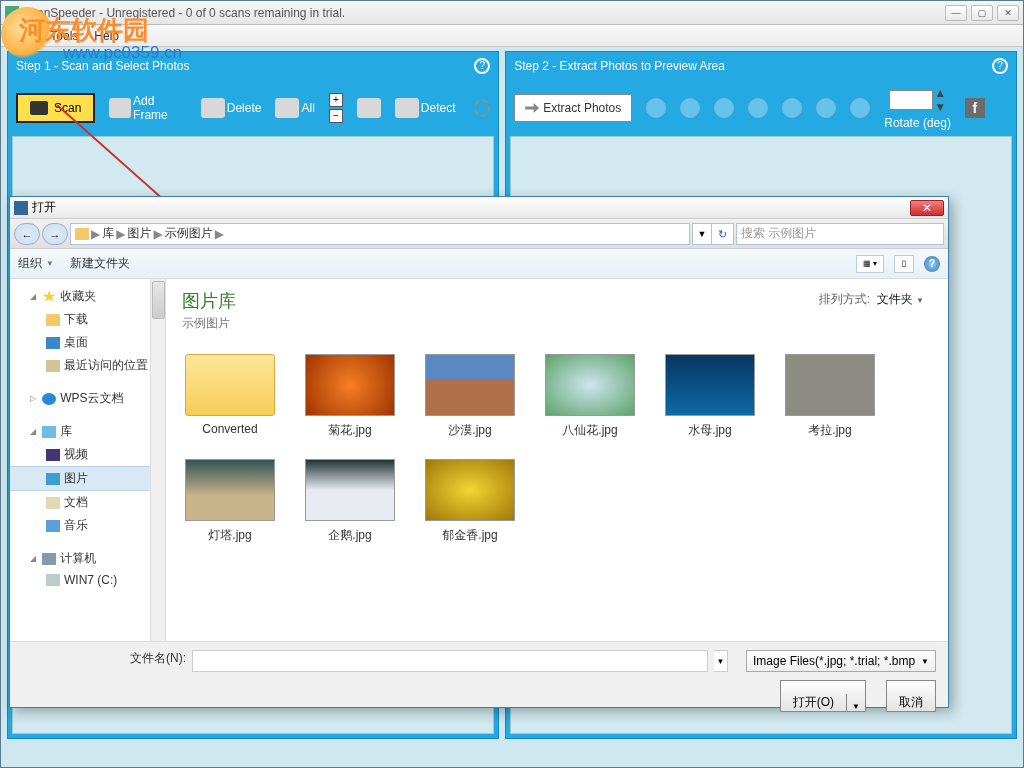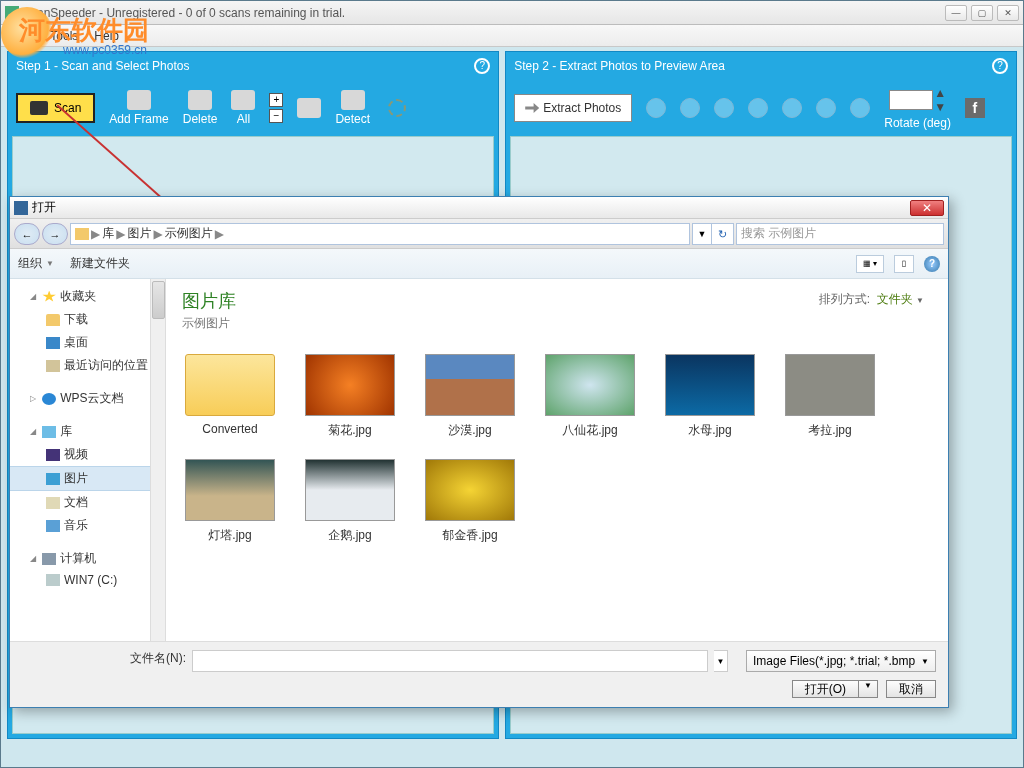--- a/index.html
+++ b/index.html
@@ -9,30 +9,30 @@
 .main-window { position: absolute; top: 0; left: 0; width: 1024px; height: 768px; border: 1px solid #5a7a8c; background: #cfe7ee; }
 .titlebar { height: 24px; background: linear-gradient(#f5f5f5,#e6e6e6); border-bottom: 1px solid #bcbcbc; display: flex; align-items: center; padding: 0 4px; }
 .titlebar-icon { width: 14px; height: 14px; margin-right: 4px; background: #4a7; }
 .titlebar-text { color: #555; flex: 1; }
 .titlebar-btns { display: flex; gap: 4px; }
 .tb-btn { width: 22px; height: 16px; border: 1px solid #bbb; background: linear-gradient(#fff,#e8e8e8); font-size: 9px; text-align: center; line-height: 14px; color: #555; border-radius: 2px; }
 .menubar { height: 22px; background: linear-gradient(#f8f8f8,#ececec); border-bottom: 1px solid #c8c8c8; display: flex; align-items: center; padding: 0 6px; }
 .menubar span { padding: 2px 8px; color: #333; cursor: default; }
 
 .watermark { position: absolute; top: 12px; left: 18px; font-size: 26px; color: #ff8c2a; font-weight: bold; pointer-events: none; }
-.watermark-url { position: absolute; top: 42px; left: 62px; font-size: 12px; color: #37c; pointer-events: none; }
+.watermark-url { position: absolute; top: 42px; left: 62px; font-size: 17px; color: #37c; pointer-events: none; }
 .watermark-logo { position: absolute; top: 6px; left: 0px; width: 52px; height: 52px; border-radius: 50%; background: radial-gradient(circle at 40% 40%, #ffe0a0, #ffb040 60%, transparent 70%); pointer-events: none; }
 
 .panels { display: flex; gap: 6px; padding: 4px 6px 6px 6px; height: calc(100% - 46px - 22px); }
 .panel { background: #24a9e2; border: 1px solid #1288c4; display: flex; flex-direction: column; flex: 1; }
 .panel.right { flex: 1.04; }
 .panel-head { height: 28px; display: flex; align-items: center; padding: 0 8px; color: #fff; font-size: 14px; }
 .panel-head .help-ic { margin-left: auto; width: 16px; height: 16px; border: 2px solid #fff; border-radius: 50%; text-align: center; line-height: 12px; font-size: 10px; }
 .toolbar { height: 56px; background: #24a9e2; display: flex; align-items: center; gap: 14px; padding: 0 8px; }
-.tbtn { display: flex; flex-direction: column; align-items: center; color: #fff; font-size: 11px; gap: 2px; }
+.tbtn { display: flex; align-items: center; color: #fff; font-size: 11px; gap: 2px; }
 .tbtn .ic { width: 24px; height: 20px; background: #d8d8d8; border-radius: 3px; }
 .scan-btn { background: #ffdf4a; border: 2px solid #222; padding: 6px 12px; display: flex; align-items: center; gap: 6px; color: #000; font-size: 14px; }
 .scan-ic { width: 18px; height: 14px; background: #333; border-radius: 2px; }
 .gear-ic { width: 18px; height: 18px; border-radius: 50%; border: 2px dashed #897; margin-left: 4px; }
 .rotate-box { display: flex; flex-direction: column; align-items: center; color: #fff; gap: 2px; }
 .rotate-input { width: 44px; height: 20px; background: #fff; border: 1px solid #888; text-align: right; padding: 0 4px; }
 .extract-btn { background: #fff; border: 1px solid #888; padding: 6px 10px; color: #333; font-size: 13px; display: flex; align-items: center; gap: 4px; }
 .arrow-r { width: 14px; height: 10px; background: #888; clip-path: polygon(0 35%, 60% 35%, 60% 0, 100% 50%, 60% 100%, 60% 65%, 0 65%); }
 .tool-ic { width: 20px; height: 20px; border-radius: 50%; background: rgba(255,255,255,0.3); border: 1px solid #7fb8d6; }
 .fb-ic { width: 20px; height: 20px; background: #6b6b6b; color: #fff; font-weight: bold; text-align: center; line-height: 20px; font-size: 14px; }
@@ -78,35 +78,35 @@
 .tic.doc { background: #e0d9b6; }
 .tic.mus { background: #5aa0d6; }
 .tic.comp { background: #8899aa; }
 .tic.drive { background: #bcc; }
 .tri { color: #888; font-size: 8px; margin-right: 2px; }
 
 .files { flex: 1; padding: 10px 16px; position: relative; overflow: auto; }
 .lib-head { color: #2e8224; font-size: 18px; }
 .lib-sub { color: #777; font-size: 12px; margin-top: 2px; }
 .sort-row { position: absolute; right: 24px; top: 12px; font-size: 12px; color: #666; }
-.sort-row .lnk { color: #4d7c0f; }
+.sort-row .lnk { color: #0f172a; }
 .thumbs { display: flex; flex-wrap: wrap; gap: 20px 24px; margin-top: 22px; }
 .thumb { width: 96px; display: flex; flex-direction: column; align-items: center; gap: 6px; }
 .thumb .img { width: 90px; height: 62px; border: 1px solid #999; background: #789; }
 .thumb .img.folder-big { background: linear-gradient(#fce69c, #f8cd58); border: 1px solid #d9a93d; border-radius: 3px; }
 .thumb .lbl { font-size: 12px; color: #333; text-align: center; }
 
 .dlg-foot { height: 66px; background: #f0f0f0; border-top: 1px solid #ddd; padding: 8px 12px; display: flex; flex-direction: column; gap: 8px; }
 .fn-row { display: flex; align-items: flex-start; gap: 6px; }
 .fn-lbl { width: 164px; text-align: right; color: #333; }
 .fn-input { flex: 1; height: 22px; background: #fff; border: 1px solid #ccc; }
 .fn-drop { width: 14px; height: 22px; background: #fff; border: 1px solid #ccc; border-left: none; display: flex; align-items: center; justify-content: center; font-size: 8px; }
 .ftype { width: 190px; height: 22px; background: linear-gradient(#fff,#eee); border: 1px solid #aaa; padding: 0 6px; display: flex; align-items: center; justify-content: space-between; font-size: 11px; overflow: hidden; white-space: nowrap; }
 .btn-row { display: flex; justify-content: flex-end; gap: 8px; }
-.btn { height: 18px; border: 1px solid #888; background: linear-gradient(#fdfdfd,#e4e4e4); padding: 0 12px; display: flex; align-items: flex-start; font-size: 12px; }
+.btn { height: 32px; border: 1px solid #888; background: linear-gradient(#fdfdfd,#e4e4e4); padding: 0 12px; display: flex; align-items: flex-end; font-size: 12px; margin-left: 12px; }
 .btn.split { padding: 0; }
 .btn.split .main { padding: 0 12px; border-right: 1px solid #888; }
 .btn.split .arr { width: 18px; text-align: center; font-size: 8px; }
 
 
 .anno-arrow { position: absolute; top: 104px; left: 56px; width: 200px; height: 176px; pointer-events: none; }
 .anno-arrow svg { width: 100%; height: 100%; }
 </style>
 </head>
 <body>

